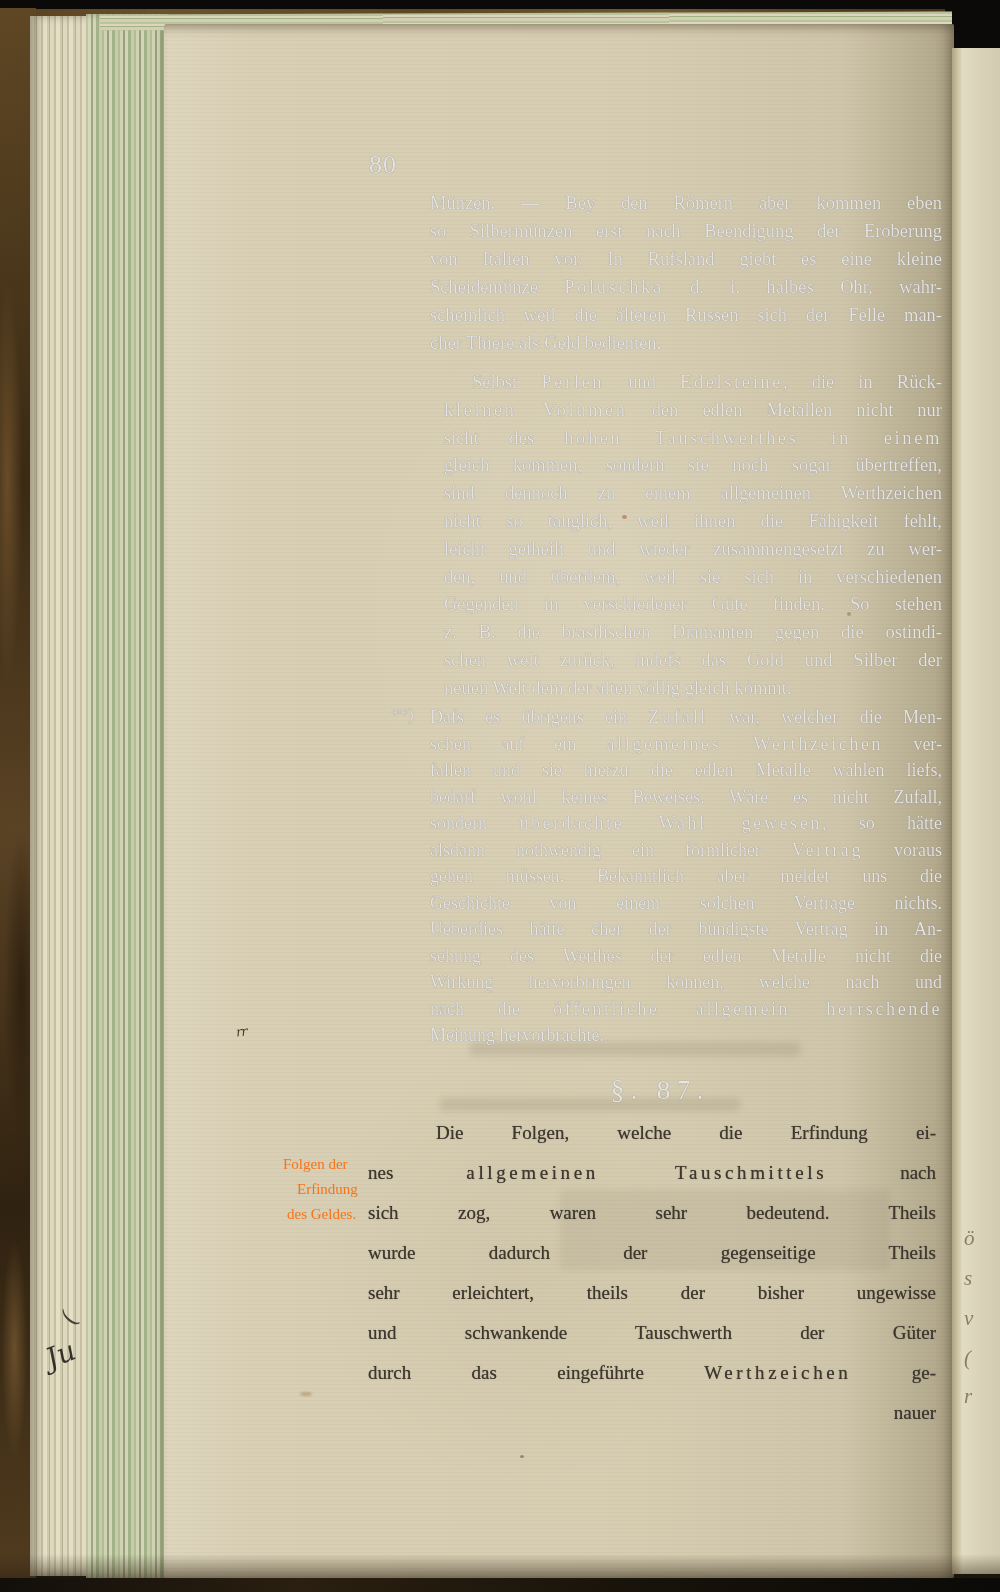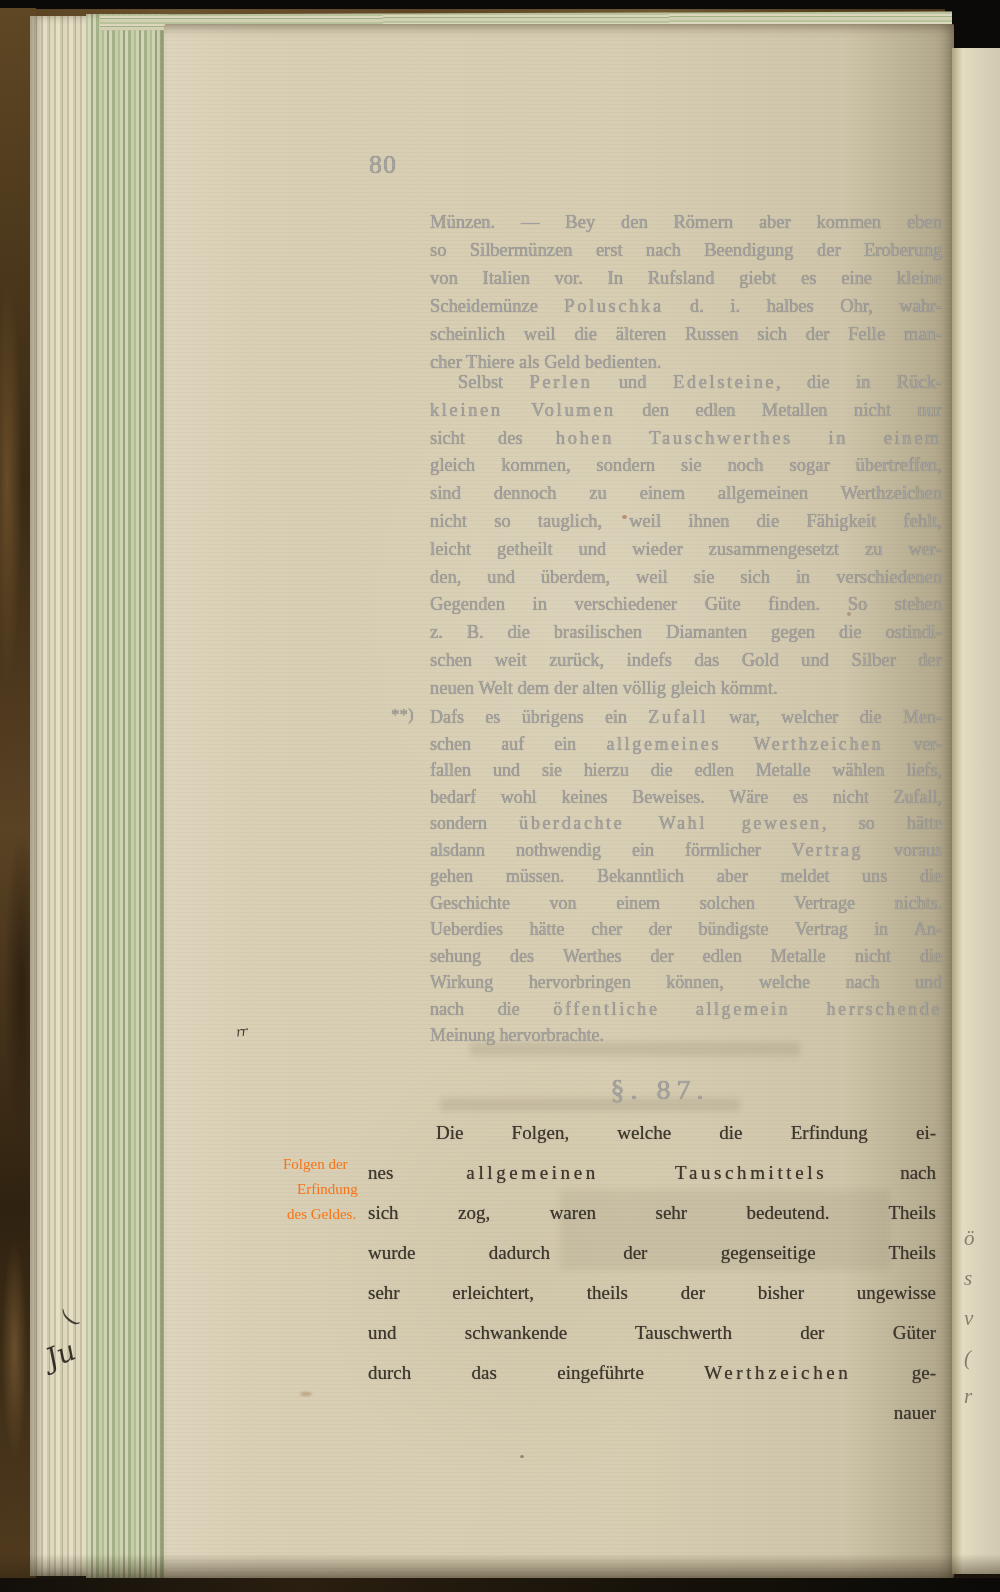--- a/index.html
+++ b/index.html
@@ -57,30 +57,30 @@
   }
   .bottom-shadow{
     position:absolute;left:0;bottom:12px;width:1000px;height:26px;
     background:linear-gradient(180deg,transparent,rgba(45,33,16,.55));
   }
   .bottom-strip{
     position:absolute;left:0;bottom:0;width:1000px;height:14px;
     background:linear-gradient(90deg,#120f0a,#2a1f10 30%,#151109 70%,#0b0a08);
   }
   
-  .ink{color:#a3a3a3;text-shadow:0 0 .7px rgba(74,67,57,.75);}
+  .ink{color:#e5e5e5;text-shadow:0 0 .7px rgba(74,67,57,.75);}
   .page-number{position:absolute;left:369px;top:150px;font-size:26px;letter-spacing:1px;}
   .col{position:absolute;}
   .tline{text-align:justify;text-align-last:justify;white-space:normal;}
   .tline.end{text-align-last:left;}
   .tline.cw{text-align-last:right;}
   .sp{letter-spacing:2.6px;}
   #para1,#para2{left:430px;width:512px;font-size:18.5px;}
-  #para1{top:212px;}  #para1 .tline{height:28px;}
-  #para2{top:372px;}  #para2 .tline{height:27.8px;}
+  #para1{top:193px;}  #para1 .tline{height:28px;}
+  #para2{top:372px;}  #para2 .tline{height:27.8px;margin-left:14px;}
   #footnote{left:430px;top:707px;width:512px;font-size:18px;}
   #footnote .tline{height:26.5px;}
   .fn-marker{position:absolute;left:391px;top:705px;font-size:17px;}
   .heading{position:absolute;left:430px;top:1074px;width:460px;text-align:center;
     font-size:28px;letter-spacing:6px;}
   .margin-note{position:absolute;left:275px;top:1152px;width:104px;font-size:15px;line-height:25px;color:#f97316;}
   .margin-note div:nth-child(1){margin-left:8px;}
   .margin-note div:nth-child(2){margin-left:22px;}
   .margin-note div:nth-child(3){margin-left:12px;}
   #bigpara{left:368px;top:1122px;width:568px;font-size:19px;color:#3d372e;text-shadow:0 0 .8px rgba(61,55,46,.8);}

